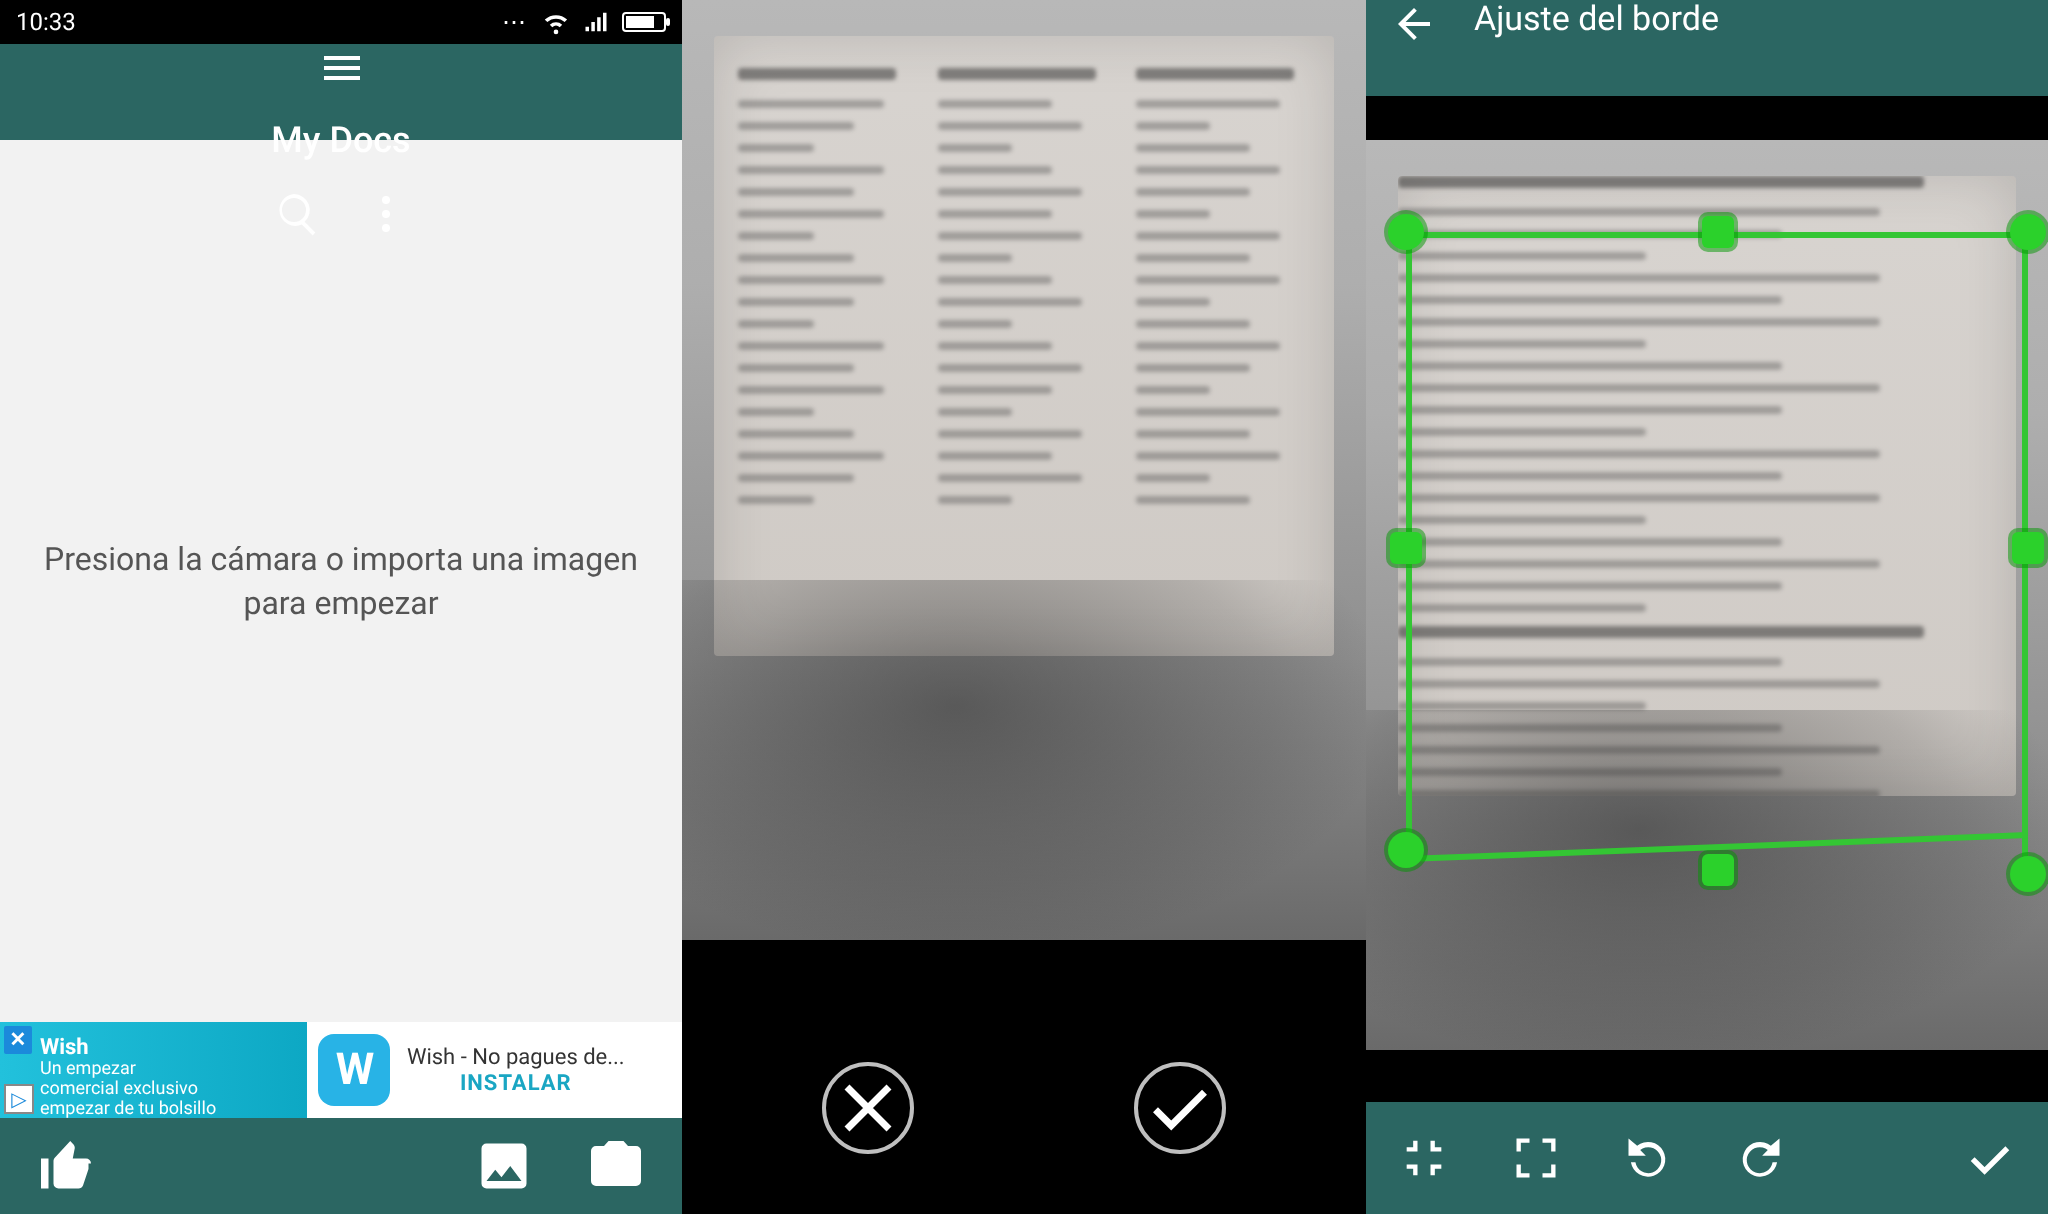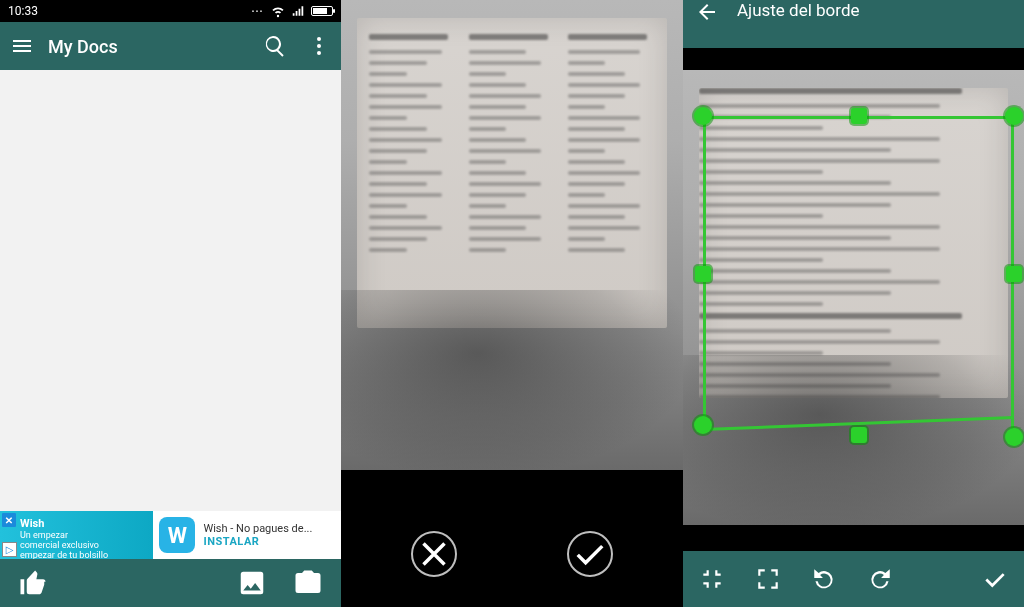--- a/index.html
+++ b/index.html
@@ -15,35 +15,35 @@
   .statusbar .right { display: flex; align-items: center; gap: 6px; }
   .sb-icon { width: 14px; height: 14px; display: inline-flex; align-items: center; justify-content: center; }
   .battery {
     width: 22px; height: 10px; border: 1px solid #fff; border-radius: 2px; position: relative;
   }
   .battery::after { content:""; position:absolute; right:-3px; top:2px; width:2px; height:4px; background:#fff; border-radius:1px; }
   .battery .fill { position:absolute; left:1px; top:1px; bottom:1px; width:70%; background:#fff; }
   .dots { letter-spacing: 2px; }
 
   
-  .appbar { height: 48px; background: #2b6662; color: #fff; display: flex; align-items: center; padding: 0 10px; gap: 14px; }
+  .appbar { height: 48px; background: #2b6662; color: #fff; display: flex; align-items: center; padding: 0 10px; gap: 14px; flex-direction: column; }
   .appbar .title { font-size: 18px; font-weight: 500; flex: 1; }
   .appbar .actions { display: flex; gap: 20px; align-items: center; }
   .iconbtn { width: 24px; height: 24px; color: #fff; display:inline-flex; align-items:center; justify-content:center; cursor:pointer; }
 
   
   .s1-body { position:absolute; top:70px; left:0; right:0; bottom:96px; display:flex; align-items:center; justify-content:center; padding: 0 14px; text-align:center; color:#555; font-size:16px; line-height:1.35; }
   .s1-ad { position:absolute; bottom:48px; left:0; width:100%; height:48px; display:flex; align-items:center; background: linear-gradient(90deg,#22c1dc,#0da8c4 45%,#fff 45%); overflow:hidden; }
   .s1-ad .ad-left { width:45%; height:100%; color:#fff; font-size:9px; padding:6px 4px 6px 20px; position:relative; }
   .s1-ad .ad-left .wish-word { font-weight:700; font-size:11px; }
   .s1-ad .ad-ch { position:absolute; left:2px; bottom:2px; width:15px; height:15px; background:#fff; border:1px solid #888; display:flex; align-items:center; justify-content:center; font-size:10px; color:#1b8adb; }
   .s1-ad .ad-x { position:absolute; left:2px; top:2px; width:14px; height:14px; background:#1b8adb; color:#fff; display:flex; align-items:center; justify-content:center; font-size:10px; font-weight:700; border-radius:1px; }
   .s1-ad .ad-right { flex:1; display:flex; align-items:center; gap:8px; padding:0 6px; }
   .s1-ad .wish-logo { width:36px; height:36px; border-radius:8px; background:#28b3e6; display:flex; align-items:center; justify-content:center; color:#fff; font-size:22px; font-weight:700; }
-  .s1-ad .ad-info { display:flex; flex-direction:column; font-size:11px; color:#333; }
+  .s1-ad .ad-info { display:flex; flex-direction:column; font-size:11px; color:#333;text-align:center; }
   .s1-ad .install { color:#1aa6c3; font-weight:700; font-size:11px; letter-spacing:0.5px; }
 
   .s1-bottom { position:absolute; bottom:0; left:0; width:100%; height:48px; background:#2b6662; display:flex; align-items:center; padding:0 18px; gap:26px; }
   .s1-bottom .iconbtn { width:30px; height:30px; }
 
   
   .cam-area { position:absolute; top:0; left:0; right:0; height:470px; background: linear-gradient(180deg,#b8b8b8 0%,#aeaeae 30%,#8f8f8f 70%,#6a6a6a 100%); }
   .cam-doc { position:absolute; top:18px; left:16px; right:16px; height:310px; background: linear-gradient(180deg,#d8d4d0,#cfcac5); border-radius:2px; box-shadow: inset 0 0 30px rgba(0,0,0,0.15); overflow:hidden; }
   .cam-doc .col { position:absolute; top:16px; bottom:16px; width:30%; }
   .cam-doc .col1 { left:4%; } .cam-doc .col2 { left:36%; } .cam-doc .col3 { left:68%; }
@@ -132,20 +132,21 @@
         <span class="iconbtn">
           <svg viewBox="0 0 24 24" fill="#fff">
               <circle cx="12" cy="5" r="2"></circle>
               <circle cx="12" cy="12" r="2"></circle>
               <circle cx="12" cy="19" r="2"></circle>
             </svg>
         </span>
       </span>
     </div>
 
+    <div class="s1-body">Presiona la cámara o importa una imagen para empezar</div>
 
     <div class="s1-ad">
       <div class="ad-left">
         <span class="ad-x">✕</span>
         <span class="ad-ch">▷</span>
         <div class="wish-word">Wish</div>
         <div>Un empezar</div>
         <div>comercial exclusivo</div>
         <div>empezar de tu bolsillo</div>
       </div>

